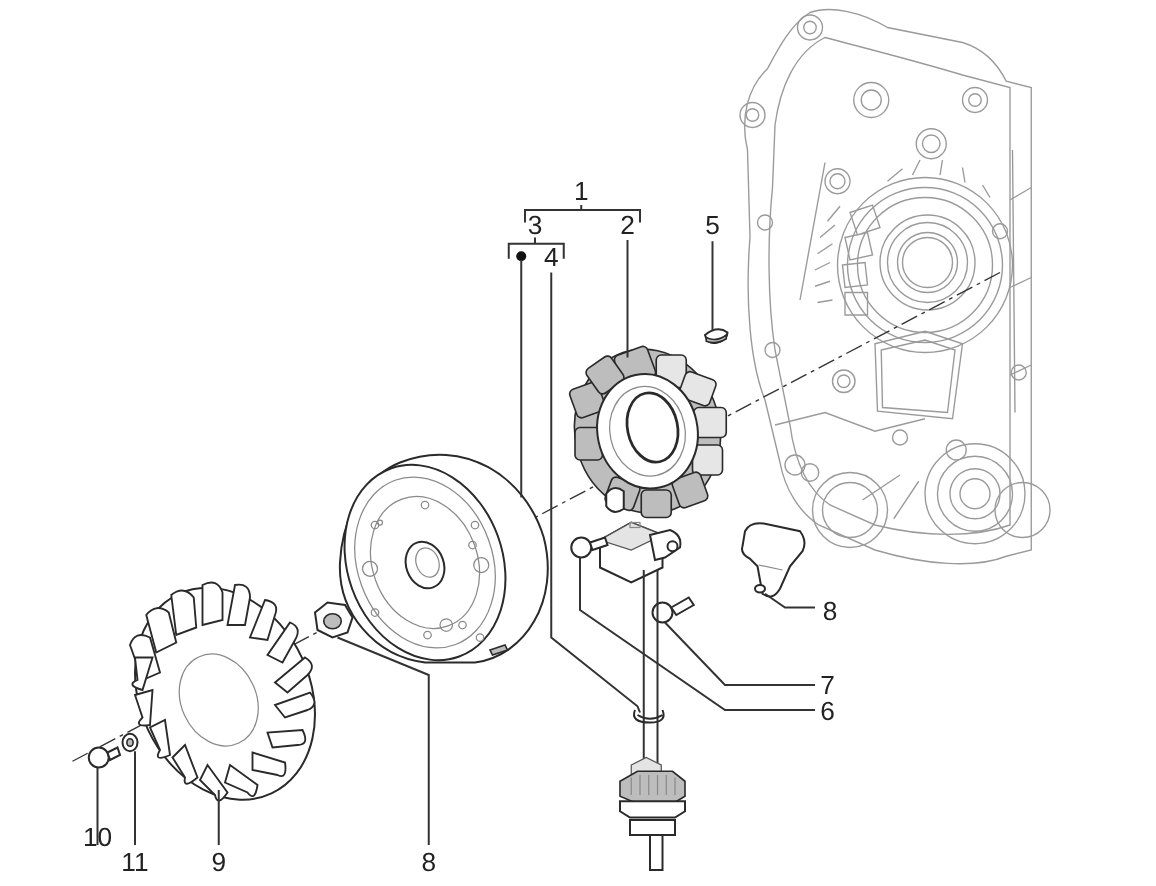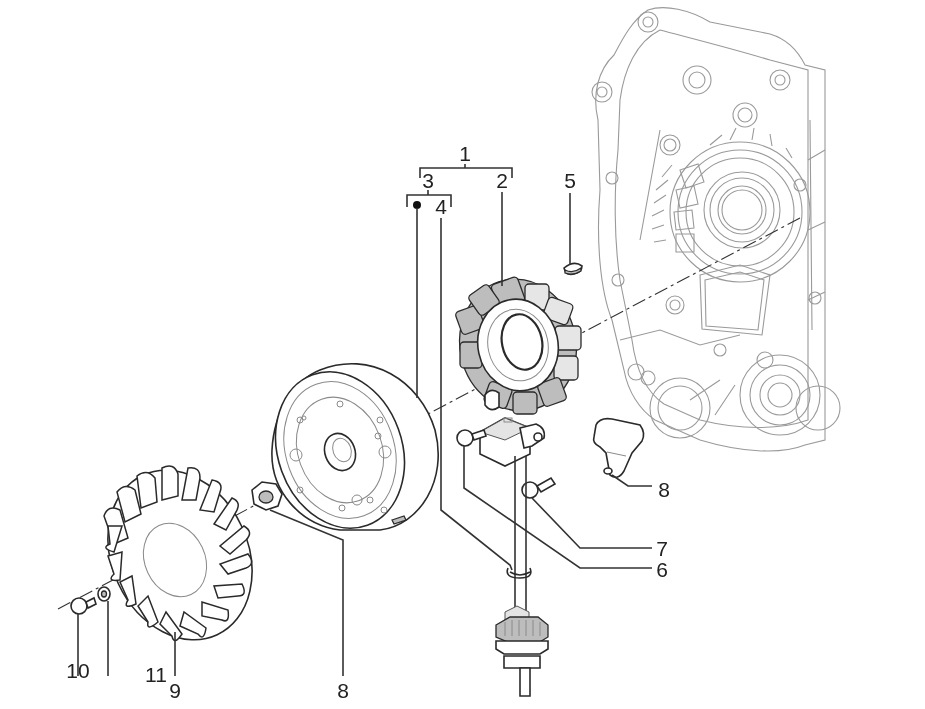--- a/index.html
+++ b/index.html
@@ -243,16 +243,16 @@
 <div class="lbl" style="left:465px;top:143px;">1</div>
 <div class="lbl" style="left:502px;top:170px;">2</div>
 <div class="lbl" style="left:428px;top:170px;">3</div>
 <div class="lbl" style="left:441px;top:196px;">4</div>
 <div class="lbl" style="left:570px;top:170px;">5</div>
 <div class="lbl" style="left:662px;top:559px;">6</div>
 <div class="lbl" style="left:662px;top:538px;">7</div>
 <div class="lbl" style="left:343px;top:680px;">8</div>
 <div class="lbl" style="left:175px;top:680px;">9</div>
 <div class="lbl" style="left:78px;top:660px;">10</div>
-<div class="lbl" style="left:108px;top:664px;margin-left:48px;">11</div>
+<div class="lbl" style="left:108px;top:680px;">11</div>
 <div class="lbl" style="left:664px;top:479px;">8</div>
 
 </div>
 
 </body></html>

